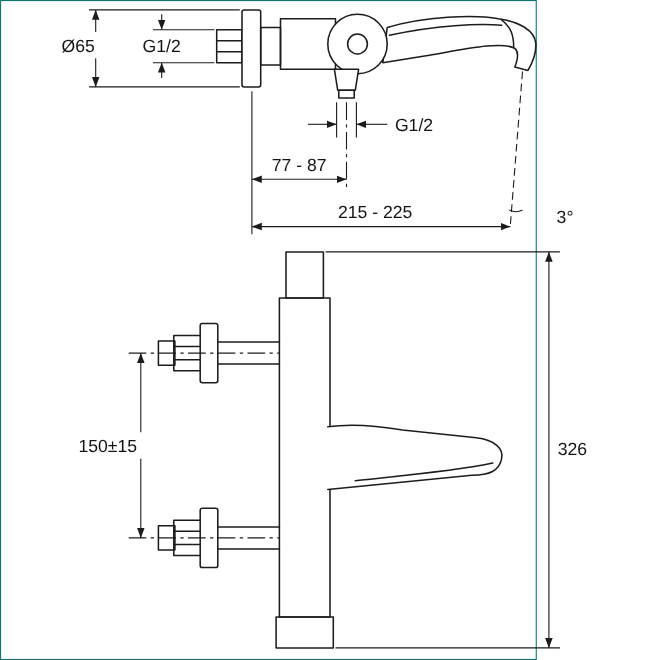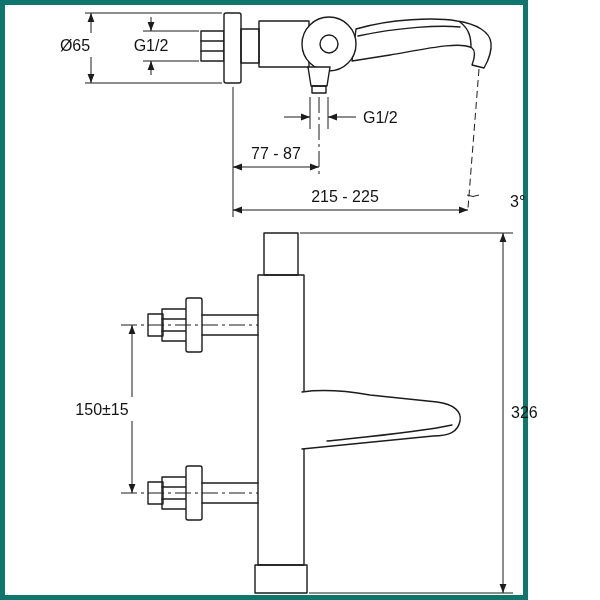--- a/index.html
+++ b/index.html
@@ -1,21 +1,21 @@
 <!DOCTYPE html>
 <html><head>
 <meta charset="utf-8">
 <style>
   html,body { margin:0; padding:0; background:#ffffff; }
   .canvas {
     position:relative;
-    width:528px; height:600px;
+    width:488px; height:600px;
     box-sizing:border-box;
     background:#ffffff;
-    border:5px solid #0f766e;
+    border:1px solid #0f766e;
     font-family:"Liberation Sans", sans-serif;
     text-align:center;
   }
   svg { display:block; }
   .obj  { fill:none; stroke:#1c1c1c; stroke-width:1.4; stroke-linejoin:round; stroke-linecap:round; }
   .objf { fill:#ffffff; stroke:#1c1c1c; stroke-width:1.4; stroke-linejoin:round; }
   .fillonly { fill:#ffffff; stroke:none; }
   .dim  { fill:none; stroke:#1c1c1c; stroke-width:1; }
   .dash { stroke-dasharray:7 4; }
   .cline{ stroke-dasharray:16 4 3 4; }

